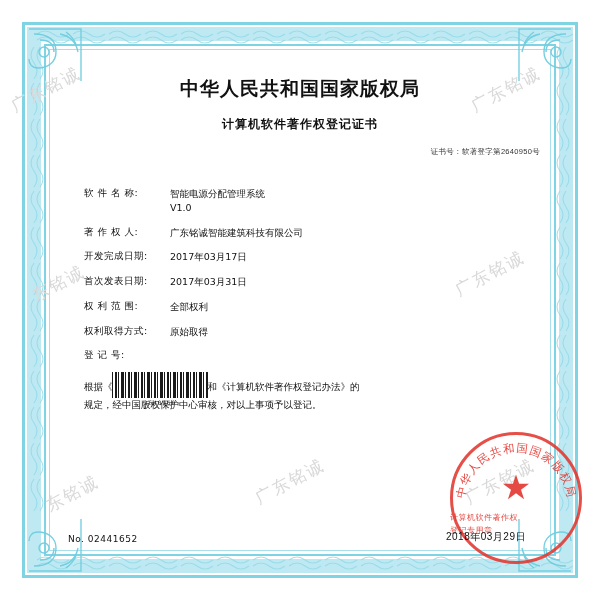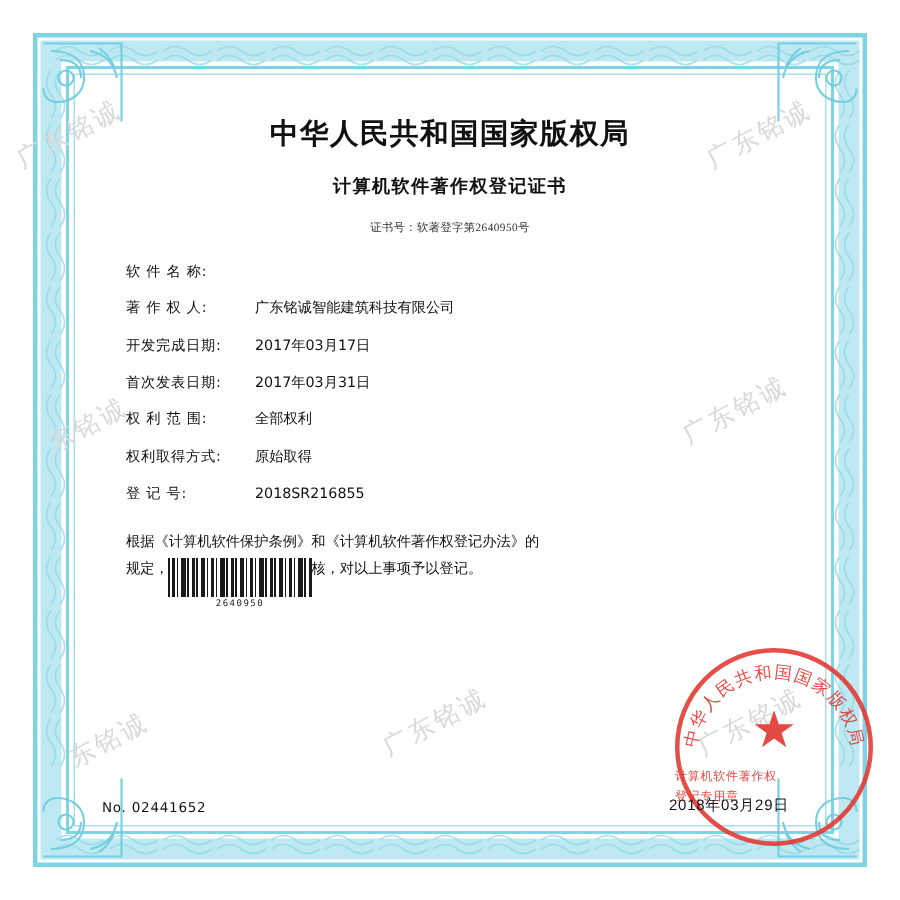--- a/index.html
+++ b/index.html
@@ -105,29 +105,29 @@
   .title-2 {
     text-align: center;
     font-family: "DejaVu Sans", sans-serif;
     font-size: 12px;
     font-weight: bold;
     color: #111111;
     letter-spacing: 1px;
     margin-top: 14px;
   }
   .cert-no {
-    text-align: center;
-    font-family: Liberation Serif, serif;
+    text-align: right;
+    font-family: Liberation Sans, sans-serif;
     font-size: 7.5px;
     color: #333333;
     margin-top: 14px;
     letter-spacing: .3px;
   }
   .fields {
-    margin-top: 18px;
+    margin-top: 30px;
     padding-left: 24px;
   }
   .field-row {
     display: flex;
     align-items: flex-start;
     margin-bottom: 11px;
     font-family: "DejaVu Sans", sans-serif;
     font-size: 9.5px;
     color: #111111;
   }
@@ -425,20 +425,22 @@
   <div class="wm w7">广东铭诚</div>
 
   <div class="content">
     <div class="title-1">中华人民共和国国家版权局</div>
     <div class="title-2">计算机软件著作权登记证书</div>
     <div class="cert-no">证书号：软著登字第2640950号</div>
 
     <div class="fields">
       <div class="field-row">
         <div class="field-label">软 件 名 称:</div>
+        <div class="field-value">智能电源分配管理系统
+V1.0</div>
       </div>
       <div class="field-row">
         <div class="field-label">著 作 权 人:</div>
         <div class="field-value">广东铭诚智能建筑科技有限公司</div>
       </div>
       <div class="field-row">
         <div class="field-label">开发完成日期:</div>
         <div class="field-value">2017年03月17日</div>
       </div>
       <div class="field-row">
@@ -448,21 +450,20 @@
       <div class="field-row">
         <div class="field-label">权 利 范 围:</div>
         <div class="field-value">全部权利</div>
       </div>
       <div class="field-row">
         <div class="field-label">权利取得方式:</div>
         <div class="field-value">原始取得</div>
       </div>
       <div class="field-row">
         <div class="field-label">登 记 号:</div>
-        <div class="field-value">2018SR216855</div>
       </div>
     </div>
 
     <div class="para">
       <div>根据《计算机软件保护条例》和《计算机软件著作权登记办法》的</div>
       <div>规定，经中国版权保护中心审核，对以上事项予以登记。</div>
     </div>
   </div>
 
   <div class="barcode-wrap">

